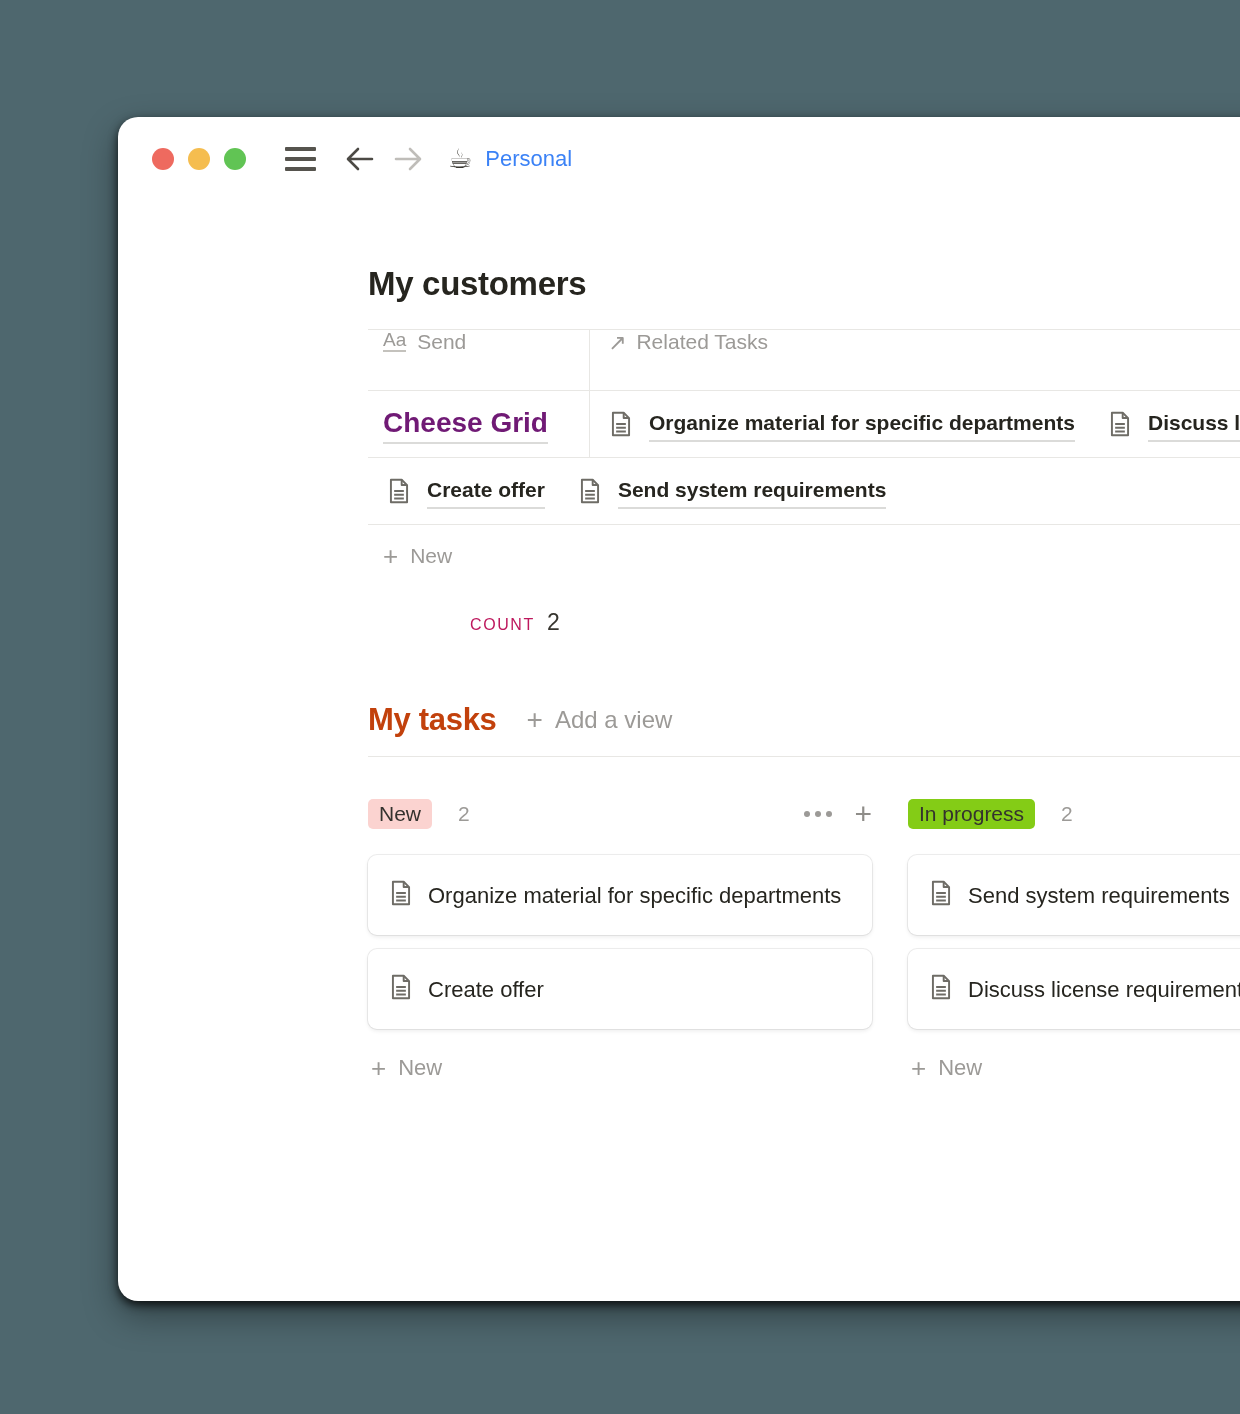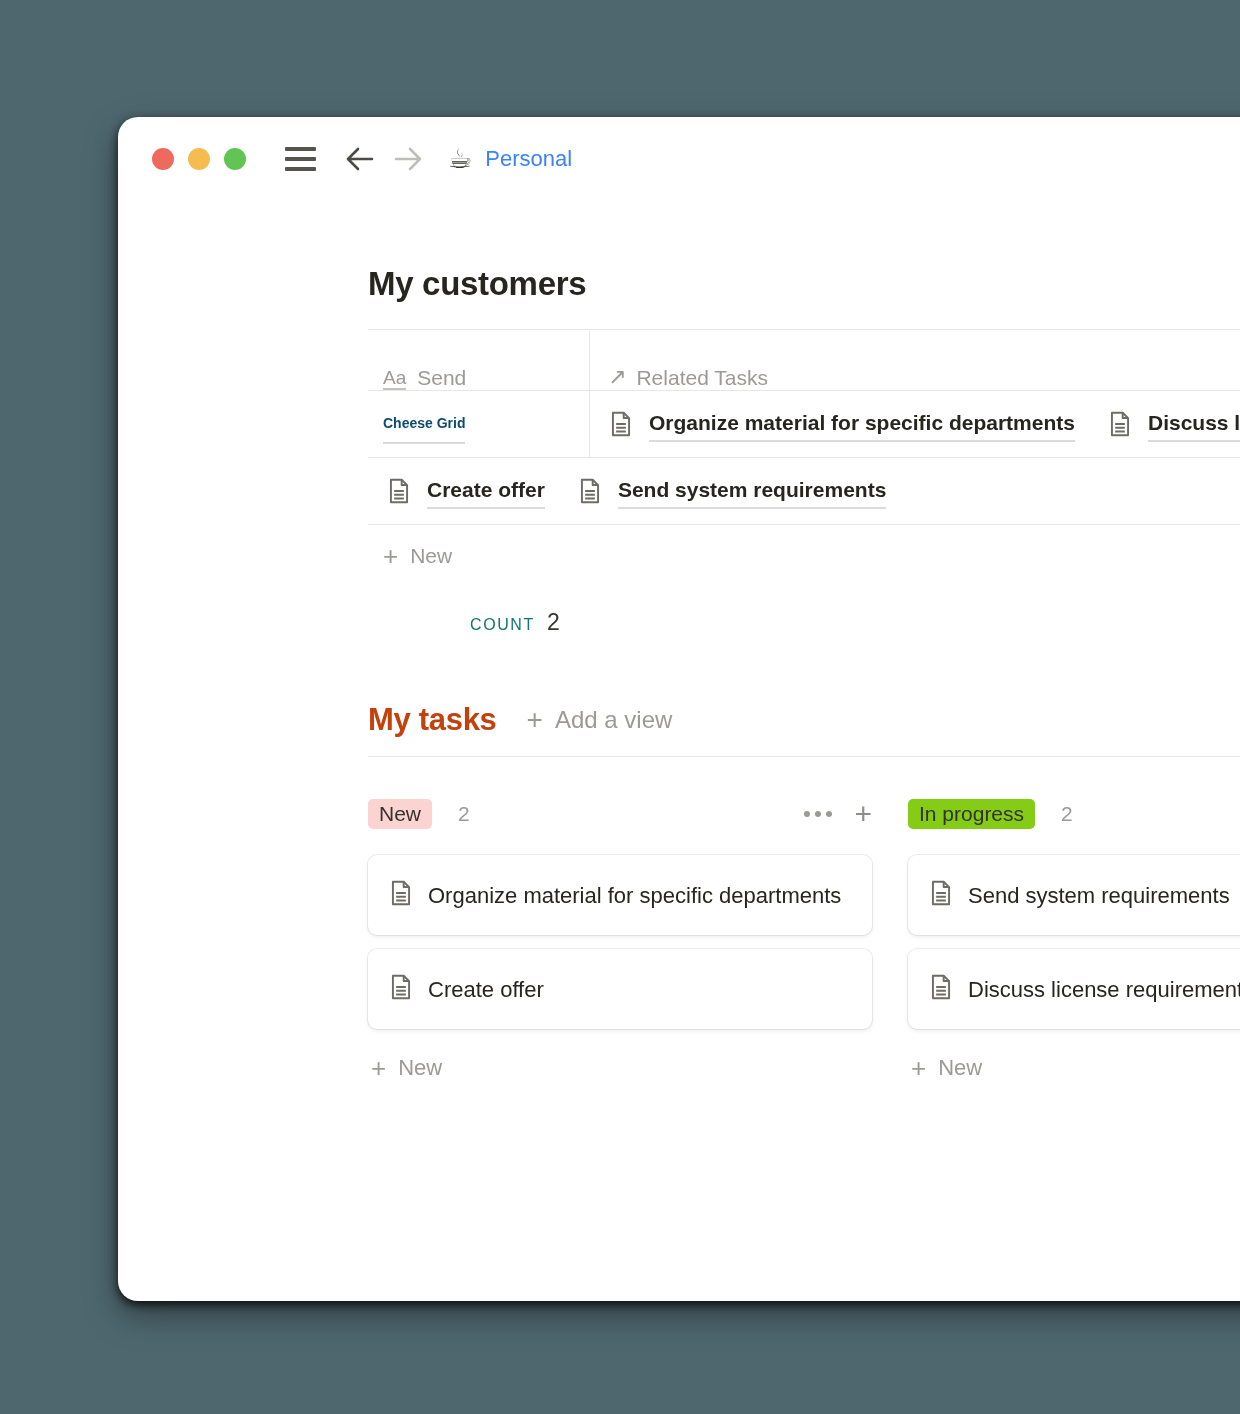--- a/index.html
+++ b/index.html
@@ -28,42 +28,42 @@
   .nav-arrow + .nav-arrow { margin-left:16px; }
   .crumb { display:flex; align-items:center; margin-left:24px; }
   .crumb .emoji { font-size:27px; line-height:1; }
   .crumb .crumb-label { margin-left:13px; font-size:22px; font-weight:500; color:#3b82f6; }
   
   .content { margin-left:250px; width:1152px; }
   .page-title { margin-top:64px; font-size:33px; font-weight:700; letter-spacing:-0.3px; color:#26251F; }
   
   .db-table { margin-top:26px; border-top:1px solid #E8E7E4; }
   .t-header { display:flex; border-bottom:1px solid #E8E7E4; height:61px; }
-  .t-hcell { display:flex; align-items:flex-end; color:#9C9A97; font-size:21px; cursor:pointer; }
+  .t-hcell { display:flex; align-items:flex-start; color:#9C9A97; font-size:21px; cursor:pointer; }
   .col-name { width:222px; flex:none; border-right:1px solid #E8E7E4; padding-left:15px; }
   .col-tasks { flex:1; padding-left:18px; }
   .aa-icon { font-size:19px; color:#9C9A97; border-bottom:2px solid #C4C2BD; line-height:1.05; margin-right:11px; }
   .rel-icon { font-size:22px; color:#9C9A97; margin-right:10px; }
   .t-row { display:flex; border-bottom:1px solid #E8E7E4; }
   .t-row .col-name { padding-top:13px; padding-bottom:13px; }
   .cell-title {
-    display:inline-block; font-size:14px; font-weight:600; line-height:38px;
-    color:#0c4a6e; border-bottom:2px solid rgba(55,53,47,0.18); cursor:pointer; align-self:flex-start;
+    display:inline-block; font-size:28px; font-weight:600; line-height:38px;
+    color:#701a75; border-bottom:2px solid rgba(55,53,47,0.18); cursor:pointer; align-self:flex-start;
   }
   .t-row .col-tasks { display:flex; flex-wrap:wrap; align-content:flex-start;
     column-gap:32px; row-gap:12px; padding-top:13px; padding-bottom:13px; }
   .task-link { display:inline-flex; align-items:center; height:40px; cursor:pointer; }
   .task-link svg { flex:none; margin-right:15px; }
   .task-text { font-size:21px; font-weight:600; color:#26251F; line-height:34px;
     border-bottom:2px solid rgba(55,53,47,0.18); white-space:nowrap; }
   .t-newrow { display:flex; align-items:center; height:62px; padding-left:15px;
     color:#9C9A97; font-size:21px; cursor:pointer; }
   .plus-glyph { font-size:26px; font-weight:300; margin-right:12px; line-height:1; color:#9C9A97; }
   .count-row { margin-top:22px; margin-left:102px; display:flex; align-items:baseline; cursor:pointer; }
-  .count-label { font-size:16px; letter-spacing:1.6px; color:#0f766e;text-align:center; }
+  .count-label { font-size:16px; letter-spacing:1.6px; color:#be185d;text-align:center; }
   .count-value { margin-left:12px; font-size:23px; color:#37352F; }
   
   .tasks-head { margin-top:66px; display:flex; align-items:center; }
   .tasks-title { font-size:31px; font-weight:700; letter-spacing:-0.3px; color:#c2410c; }
   .add-view { margin-left:30px; display:flex; align-items:center; color:#9C9A97; cursor:pointer; }
   .add-view .plus-glyph { font-size:28px; margin-right:12px; }
   .add-view-label { font-size:24px; }
   .tasks-divider { margin-top:18px; border-bottom:1px solid #E8E7E4; }
   
   .board { margin-top:38px; display:flex; gap:36px; }

